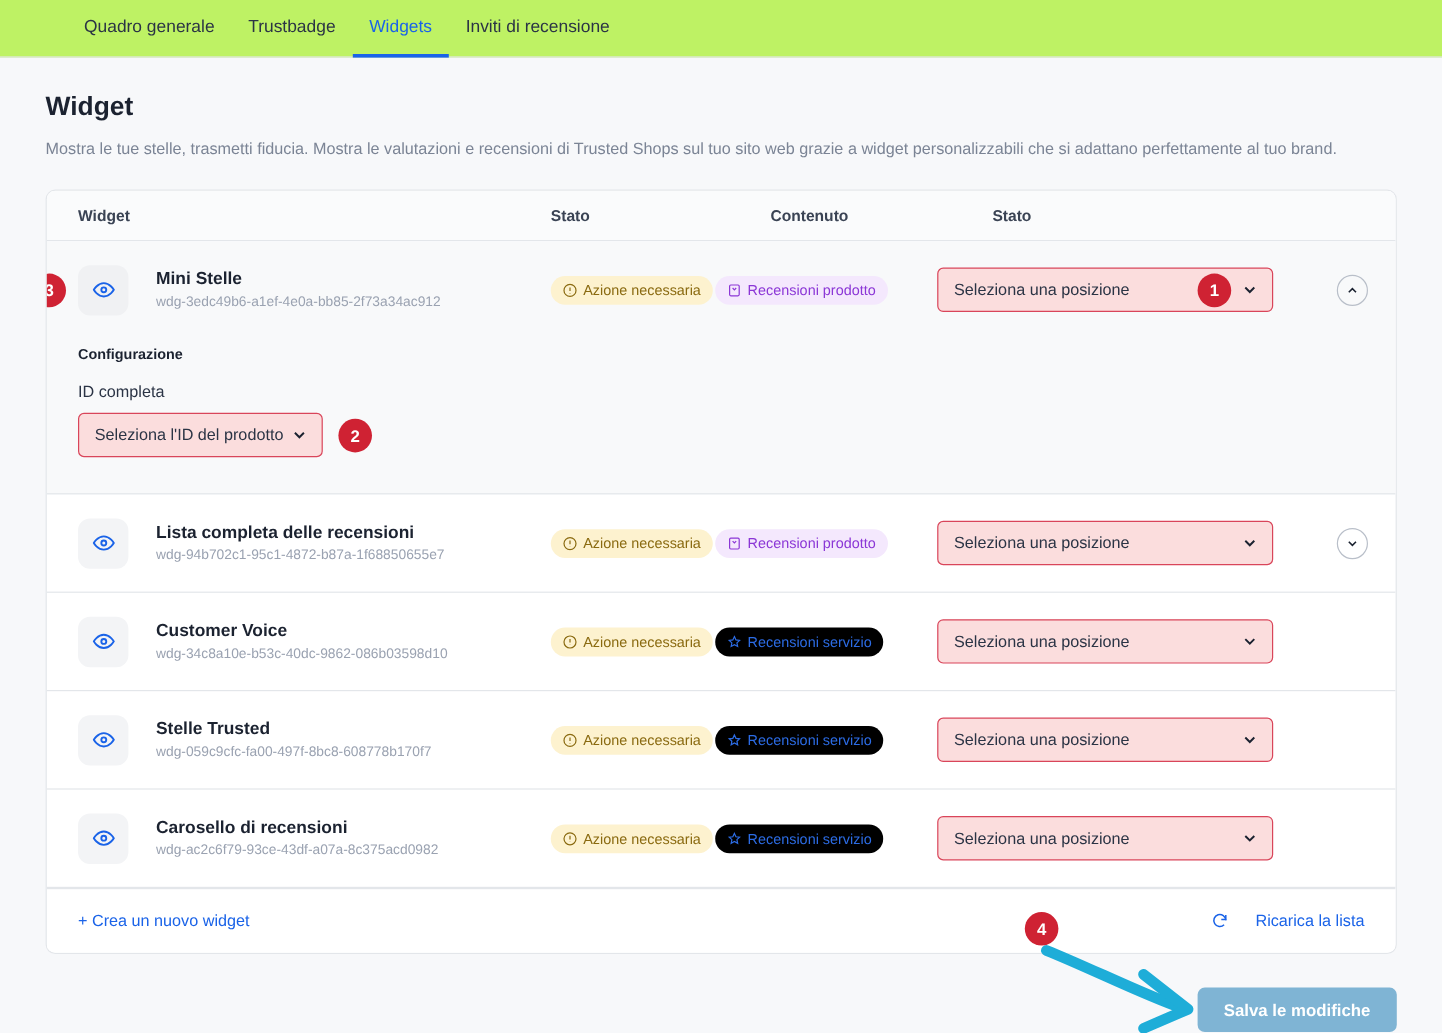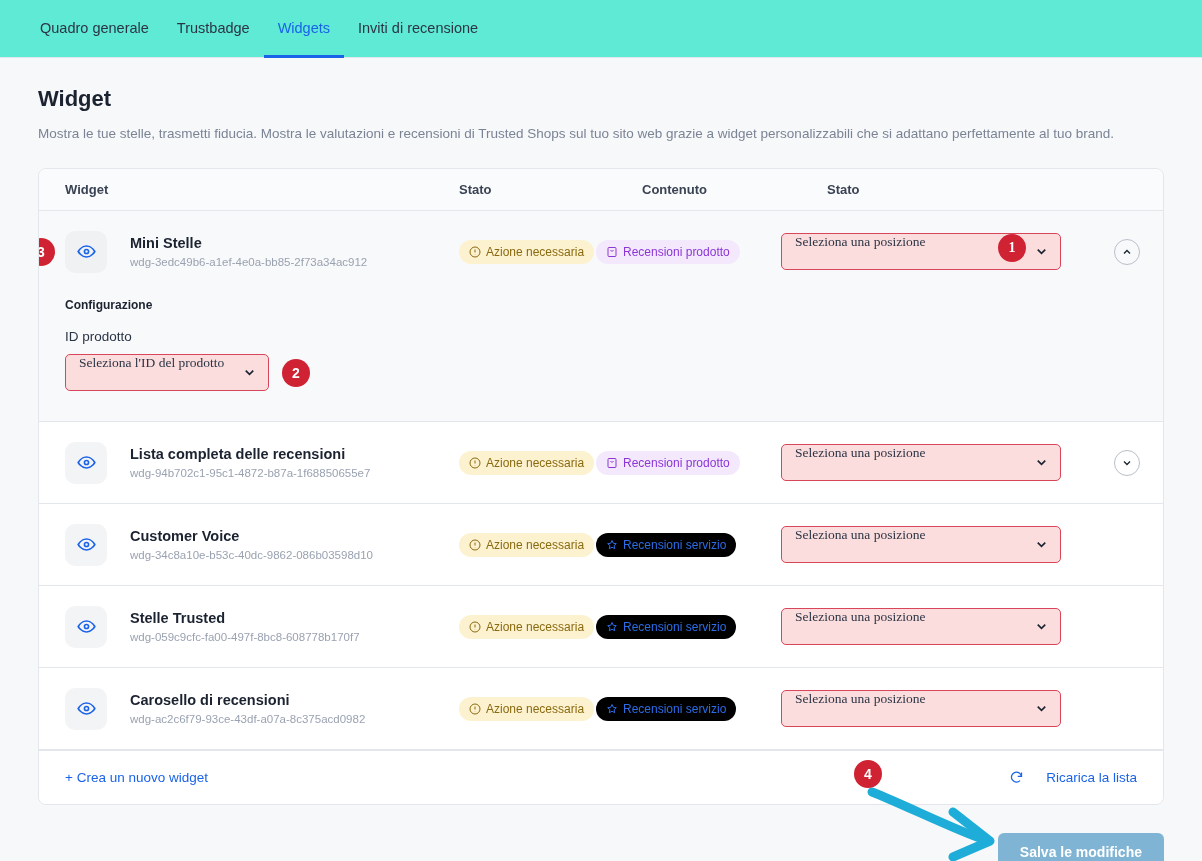--- a/index.html
+++ b/index.html
@@ -6,26 +6,26 @@
   html, body {
     width: 1202px; height: 861px;
     font-family: "Liberation Sans", sans-serif;
     background: #f7f8fa;
     color: #2b3445;
     overflow: hidden;
   }
 
   
   .tabbar {
-    height: 58px;
-    background: #5eead4;
+    height: 48px;
+    background: #bef264;
     border-bottom: 1px solid #e3e6ea;
     display: flex;
     align-items: stretch;
-    padding-left: 26px;
+    padding-left: 56px;
     gap: 0px;
   }
   .tab {
     display: flex; align-items: center;
     font-size: 14.5px;
     color: #2b3445;
     padding: 0 14px;
     cursor: pointer;
     border-bottom: 3px solid transparent;
     position: relative;
@@ -141,25 +141,25 @@
 
   
   .sel {
     position: relative;
     width: 280px;
     height: 37px;
     border: 1px solid #d9455a;
     border-radius: 5px;
     background: #fbdddd;
     display: flex;
+    align-items: center;
     padding: 0 11px 0 13px;
     font-size: 13.5px;
     color: #2b3445;
     cursor: pointer;
-    font-family: Liberation Serif, serif;
   }
   .sel .txt { flex: 1; }
   .sel .chev { display: flex; align-items: center; }
 
   .chevbtn {
     width: 26px; height: 26px;
     border: 1px solid #b9bfc9;
     border-radius: 50%;
     display: flex; align-items: center; justify-content: center;
     cursor: pointer;
@@ -316,21 +316,21 @@
             <div class="chevbtn">
               <svg width="12" height="12" viewBox="0 0 24 24" fill="none" stroke="#1b2230" stroke-width="2.6">
                   <path d="M6 15l6-6 6 6"></path>
                 </svg>
             </div>
           </div>
         </div>
 
         <div class="config">
           <h4>Configurazione</h4>
-          <div class="lbl">ID prodotto</div>
+          <div class="lbl">ID completa</div>
           <div class="selwrap">
             <div class="sel small">
               <span class="txt">Seleziona l'ID del prodotto</span>
               <span class="chev">
                 <svg width="15" height="15" viewBox="0 0 24 24" fill="none" stroke="#1b2230" stroke-width="2.6">
                     <path d="M6 9l6 6 6-6"></path>
                   </svg>
               </span>
             </div>
             <div class="badge" style="position:relative; margin-left:13px;">2</div>

